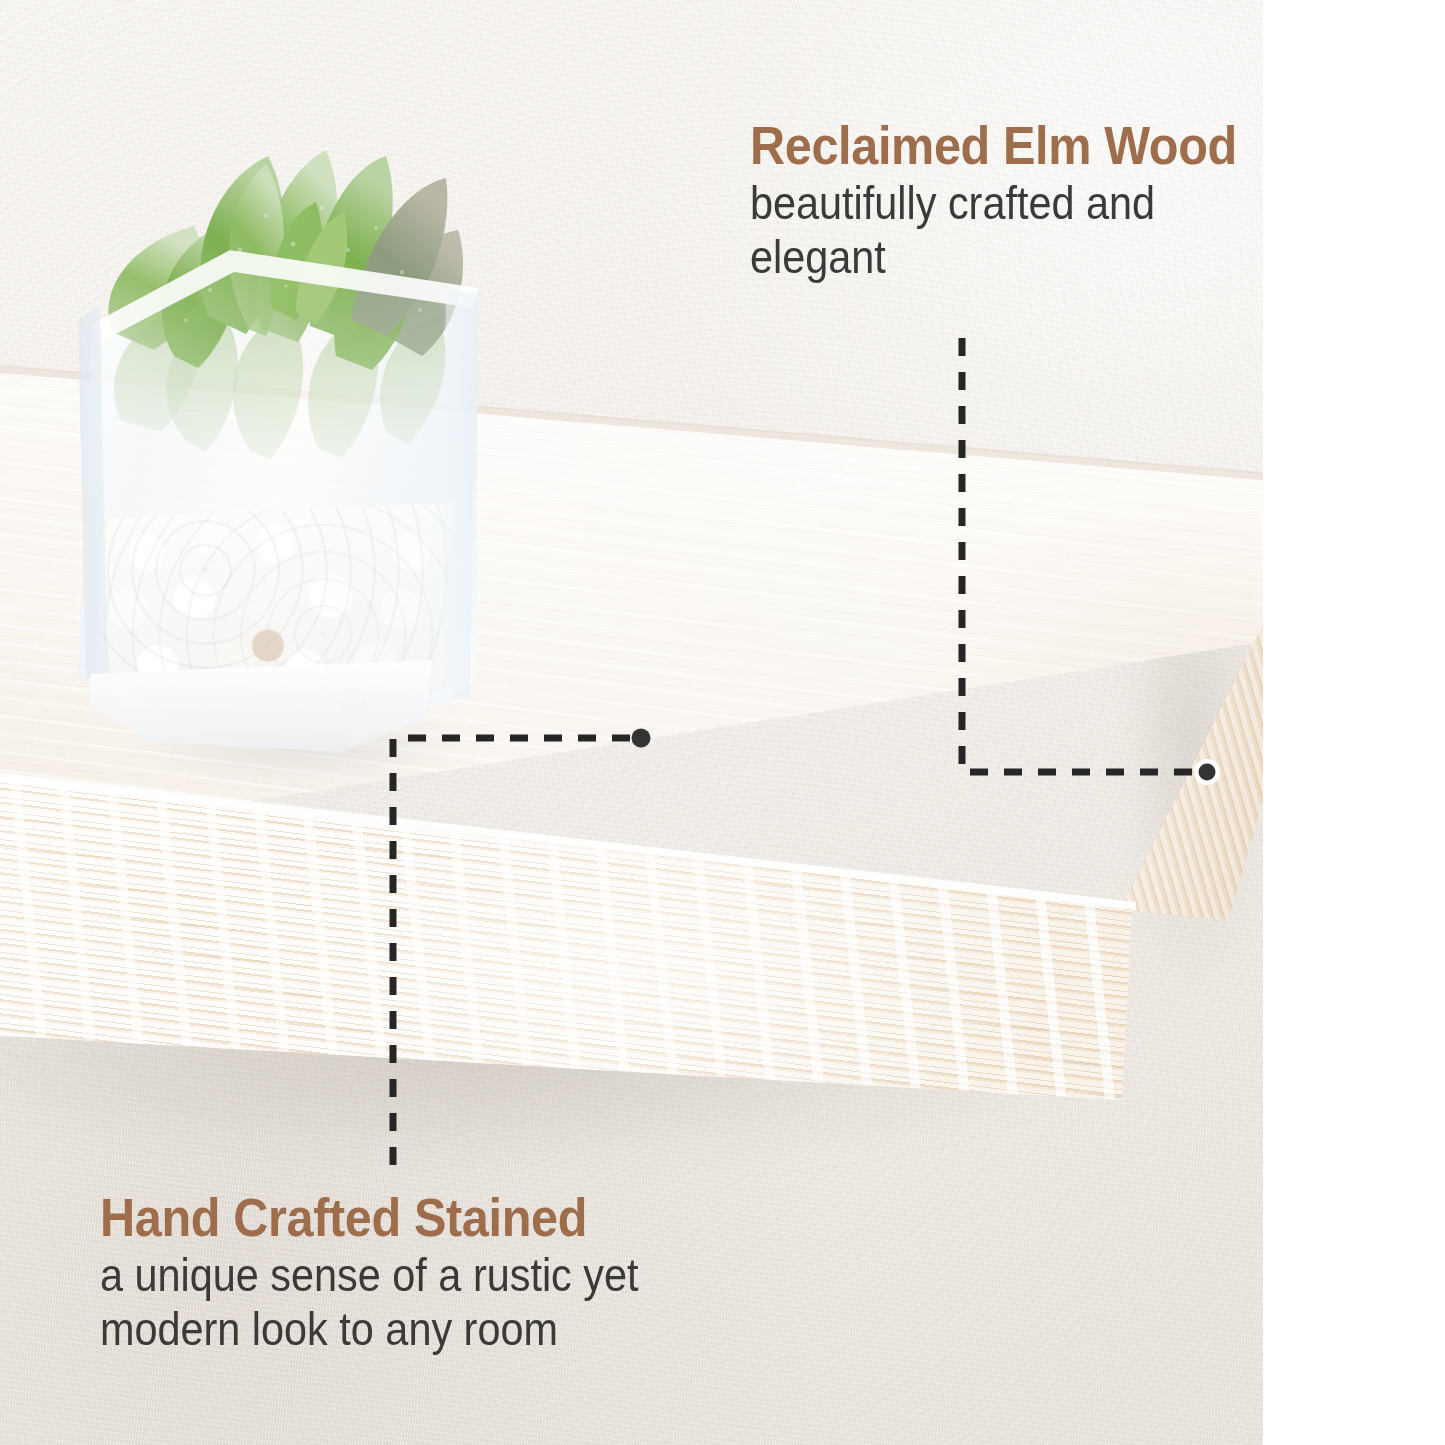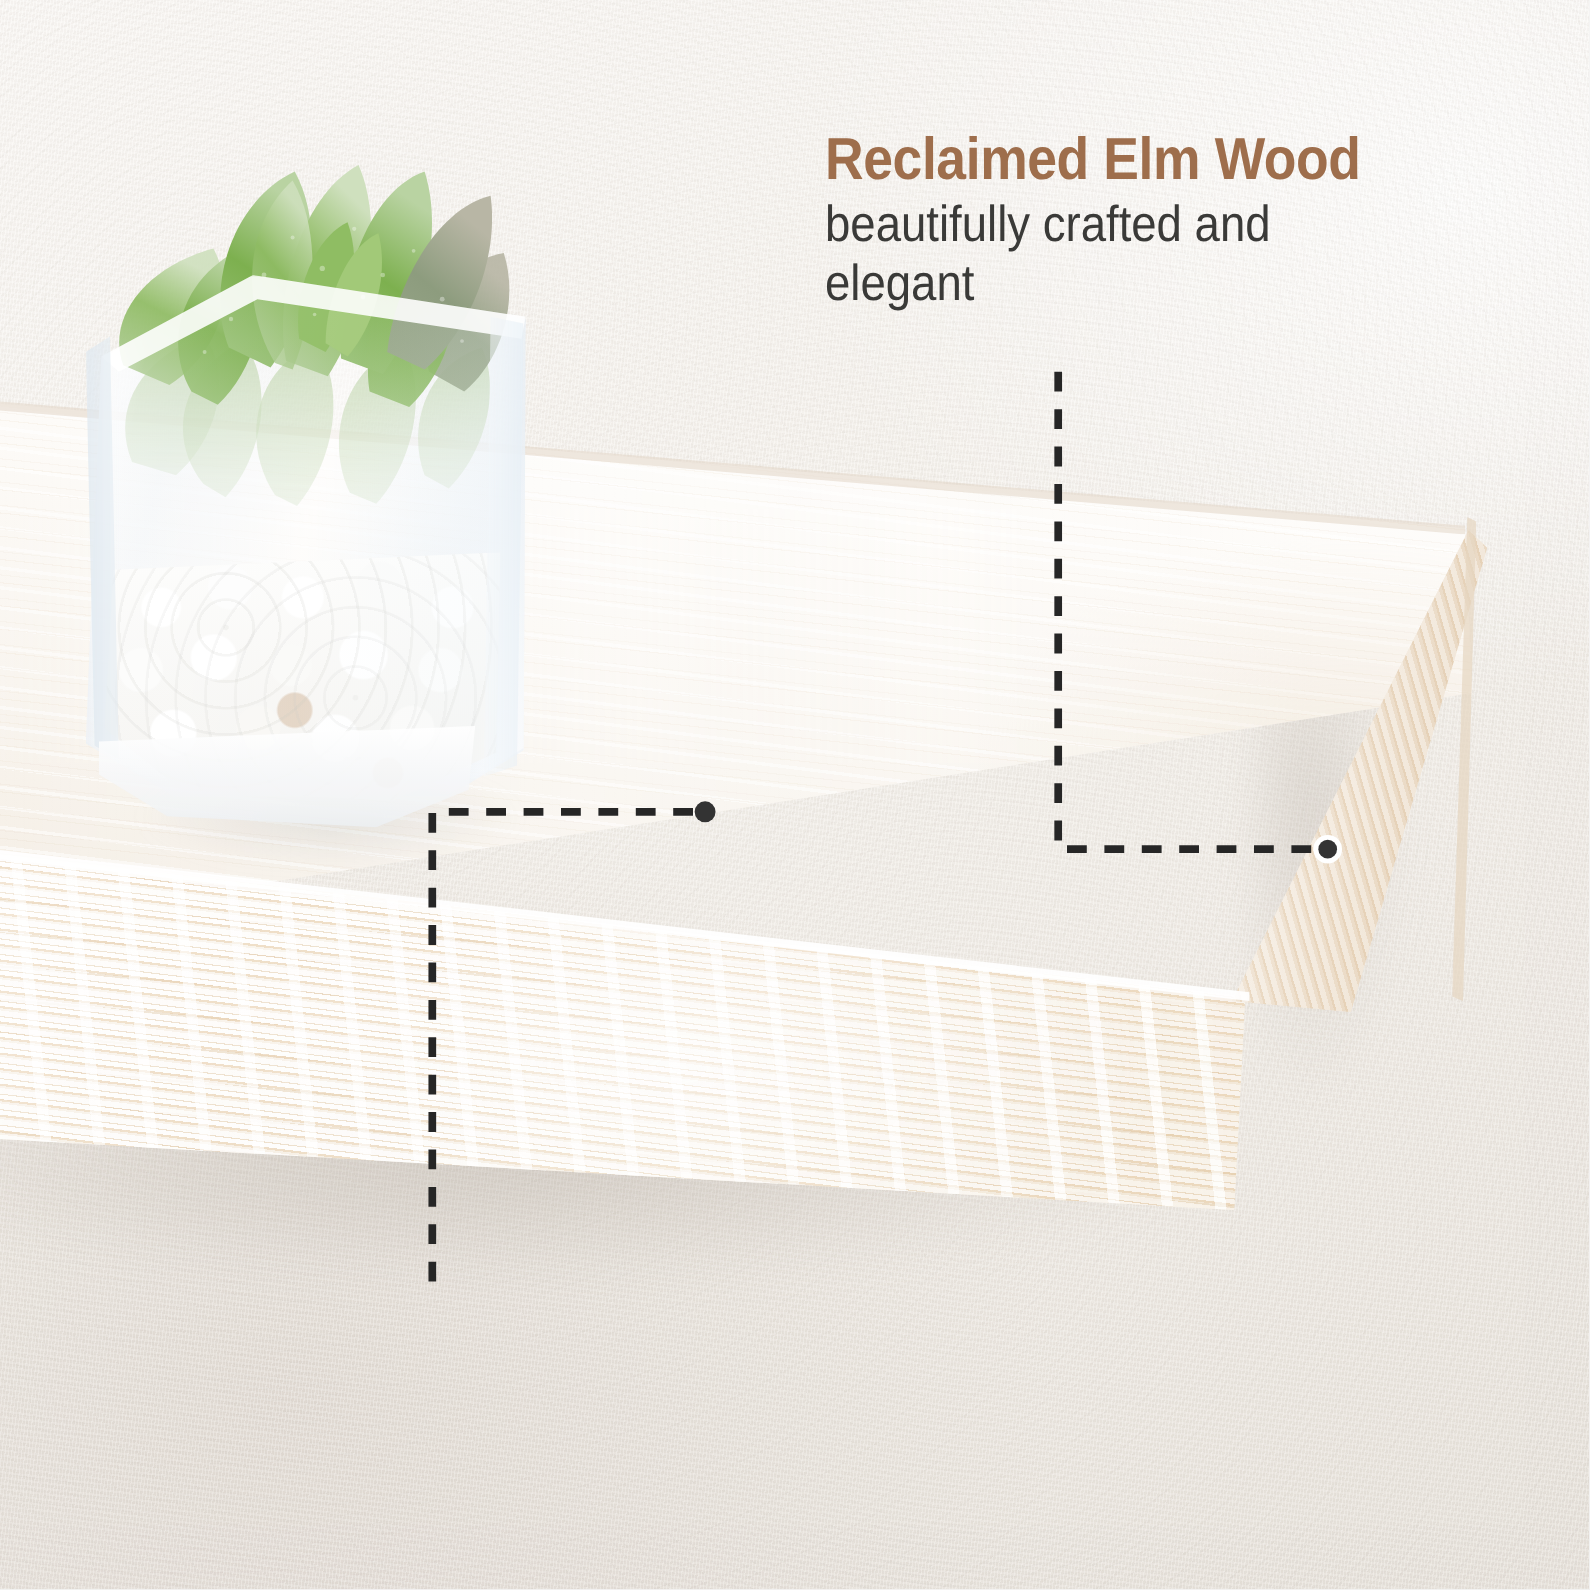--- a/index.html
+++ b/index.html
@@ -3,25 +3,25 @@
 <meta charset="utf-8">
 <title>Floating Shelf Product Infographic</title>
 <style>
   html, body {
     margin: 0;
     padding: 0;
     background: #ffffff;
   }
   #stage {
     position: relative;
-    width: 1445px;
+    width: 1263px;
     height: 1445px;
     overflow: hidden;
     font-family: "Liberation Sans", sans-serif;
-    background: #e5e5e5;
+    background: #fde047;
   }
 
   
   .wall {
     position: absolute;
     inset: 0;
     background:
       radial-gradient(ellipse 70% 55% at 18% 88%, rgba(216,208,200,0.55) 0%, rgba(216,208,200,0.0) 70%),
       radial-gradient(ellipse 60% 45% at 92% 12%, rgba(255,255,255,0.85) 0%, rgba(255,255,255,0) 70%),
       linear-gradient(160deg, #faf8f5 0%, #f5f2ed 38%, #efebe5 68%, #e7e2db 100%);
@@ -458,14 +458,19 @@
     <polyline points="630,738 393,738 393,1175" fill="none" stroke="#262626" stroke-width="7" stroke-dasharray="18 16" stroke-linecap="butt"></polyline>
     <circle cx="641" cy="738" r="9.5" fill="#333333"></circle>
   </svg>
 
   <div class="txt-block" id="block-top">
     <p class="txt-head" style="color:#9E6E4C;">Reclaimed Elm Wood</p>
     <p class="txt-body" style="color:#3A3A38;">beautifully crafted and</p>
     <p class="txt-body" style="color:#3A3A38; margin-top:2px;">elegant</p>
   </div>
 
+  <div class="txt-block" id="block-bottom">
+    <p class="txt-head" style="color:#9E6E4C;">Hand Crafted Stained</p>
+    <p class="txt-body" style="color:#3A3A38;">a unique sense of a rustic yet</p>
+    <p class="txt-body" style="color:#3A3A38; margin-top:2px;">modern look to any room</p>
+  </div>
 
 </div>
 
 </body></html>

